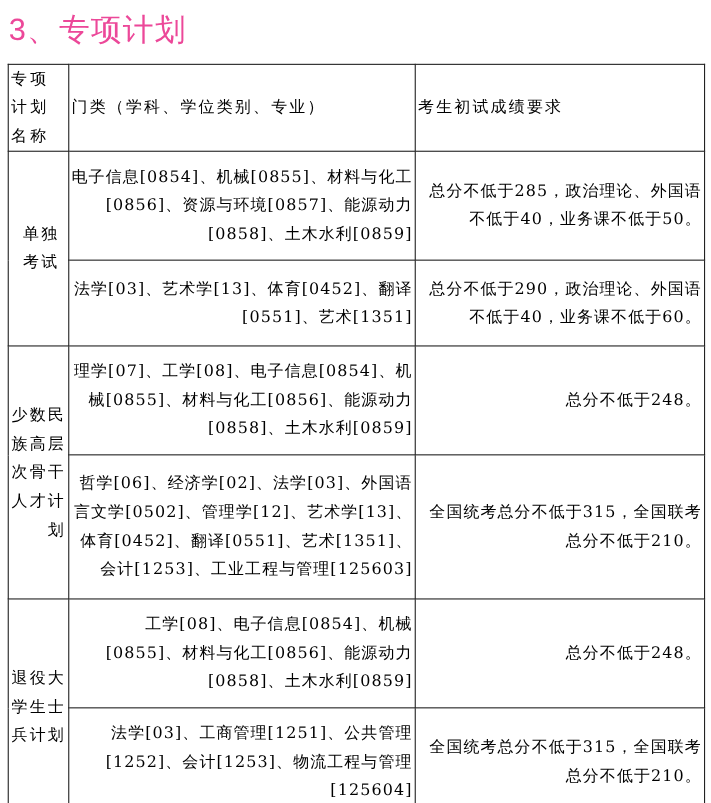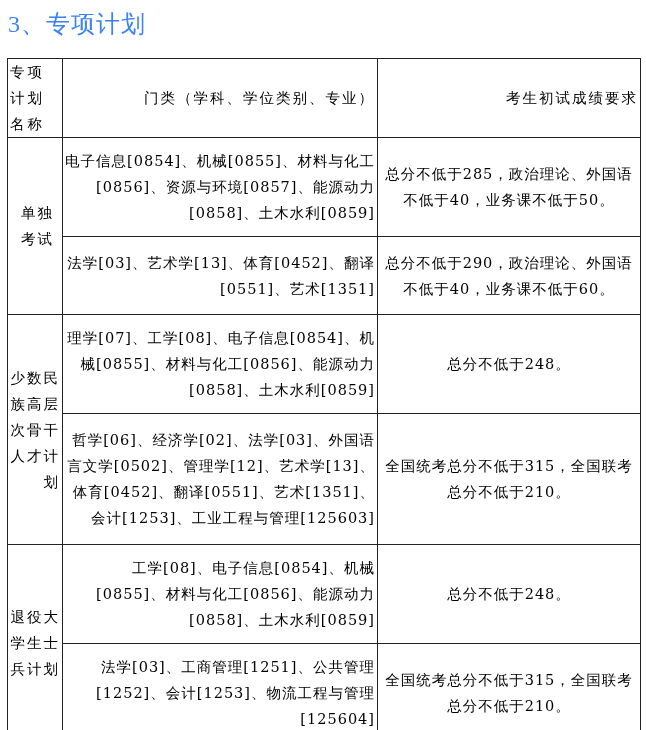--- a/index.html
+++ b/index.html
@@ -1,29 +1,29 @@
 <!DOCTYPE html>
 <html><head>
 <meta charset="utf-8">
 <style>
   html, body { margin: 0; padding: 0; background: #ffffff; }
   body { width: 646px; height: 730px; position: relative; overflow: hidden;
          font-family: "DejaVu Serif", "Liberation Serif", serif; color: #222; }
-  .heading { position: absolute; left: 8px; top: 8px; font-family: Liberation Serif, serif;
-             font-size: 24px; color: #3b82f6; letter-spacing: 1px; }
+  .heading { position: absolute; left: 8px; top: 8px; font-family: Liberation Sans, sans-serif;
+             font-size: 28px; color: #ec4899; letter-spacing: 1px; }
   table.plan { position: absolute; left: 7px; top: 58px; width: 633px; border-collapse: collapse;
                table-layout: fixed; }
   table.plan td, table.plan th { border: 1.5px solid #222; font-weight: normal; font-size: 14.5px;
                line-height: 26px; padding: 0 2px; vertical-align: middle; color: #000000; }
   col.c1 { width: 55px; } col.c2 { width: 315px; } col.c3 { width: 263px; }
   th.h1 { text-align: left; letter-spacing: 3px; padding-left: 2px; line-height: 27px; }
-  th.h2, th.h3 { text-align: right; letter-spacing: 2px; margin-top: 48px; }
+  th.h2, th.h3 { text-align: left; letter-spacing: 2px; margin-top: 48px; }
   td.cat { text-align: right; letter-spacing: 2px; line-height: 27px; padding: 0 1px; }
   td.maj { text-align: right; letter-spacing: 1px; padding-left: 3px; }
-  td.req { text-align: center; letter-spacing: 1px; padding-left: 7px; }
+  td.req { text-align: right; letter-spacing: 1px; padding-left: 7px; }
 </style>
 </head>
 <body>
 
 <div class="heading">3、专项计划</div>
 
 <table class="plan">
   <colgroup>
       <col class="c1">
       <col class="c2">

